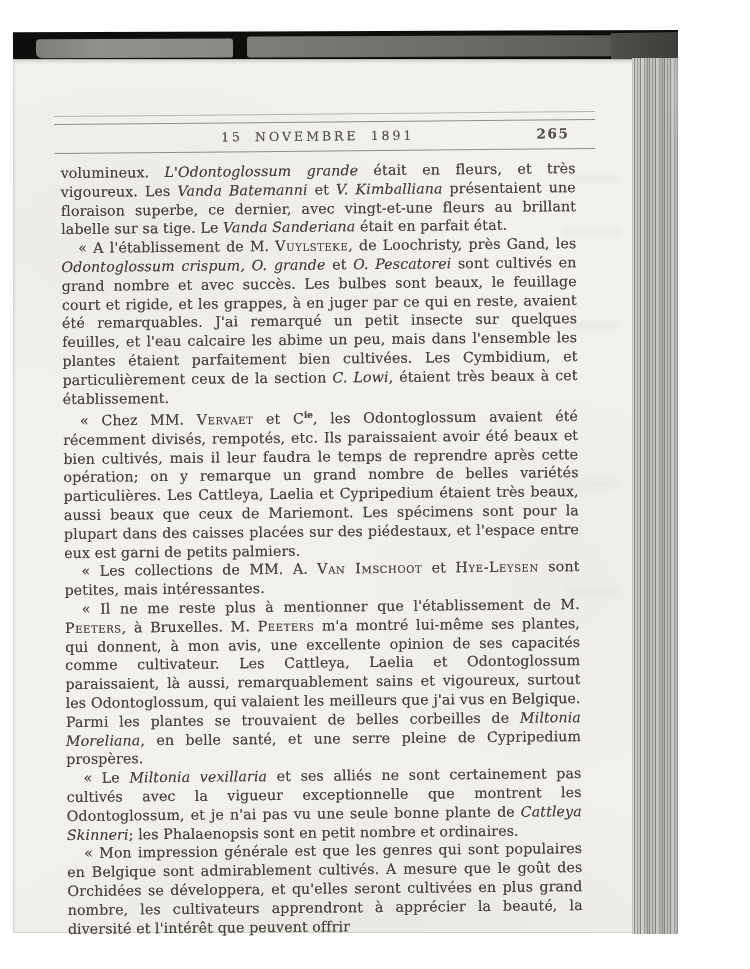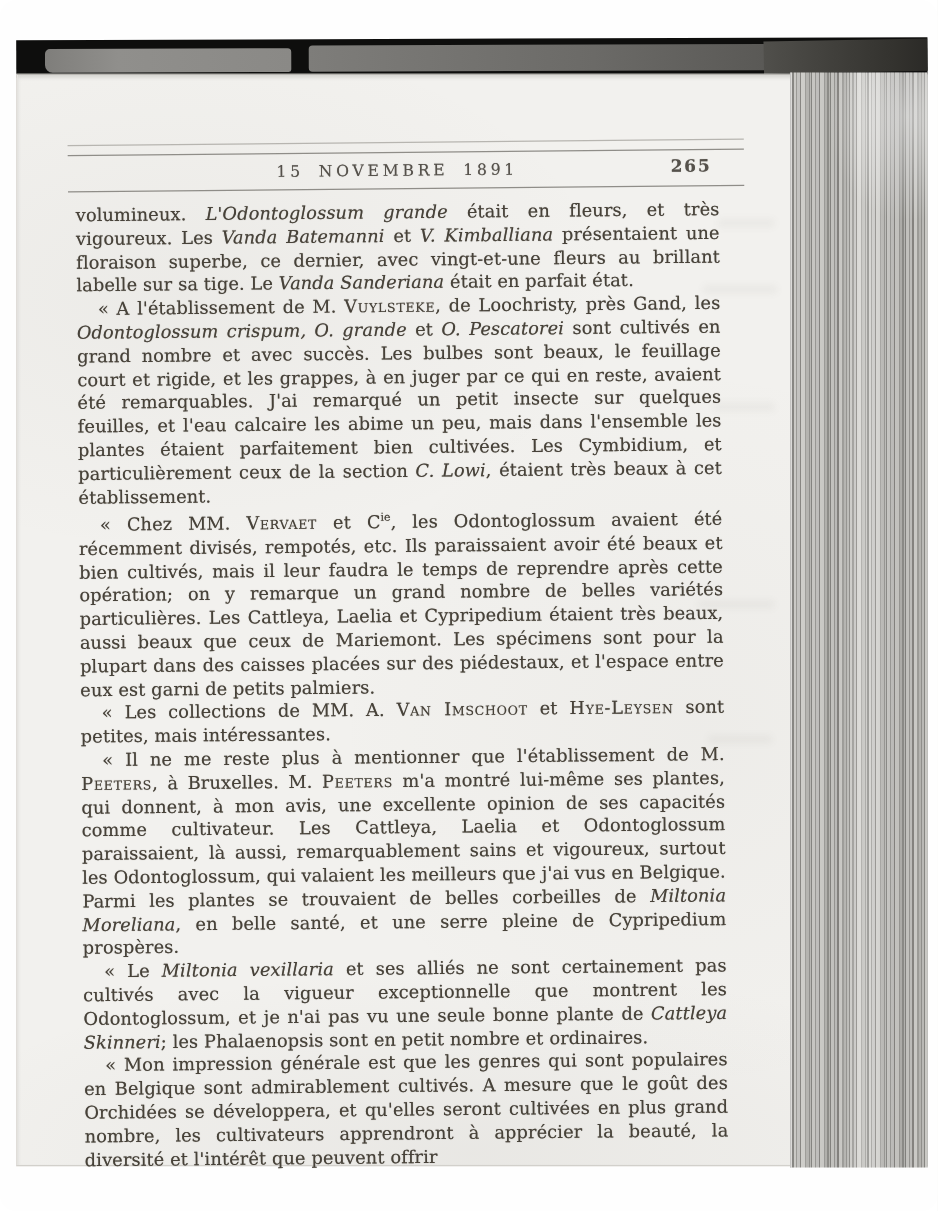--- a/index.html
+++ b/index.html
@@ -1,21 +1,21 @@
 <!DOCTYPE html>
 <html lang="fr" style="--paper: #f2f1ee; --ink: #474239;"><head>
 <meta charset="utf-8">
 <style>
   * { margin: 0; padding: 0; box-sizing: border-box; }
   html, body { background: #ffffff; }
   body { font-family: "DejaVu Serif", "Liberation Serif", serif; }
 
   .canvas {
     position: relative;
-    width: 750px;
+    width: 678px;
     height: 969px;
     background: #fefefe;
     overflow: hidden;
     border-radius: 13px;
   }
 
   
   .top-band {
     position: absolute;
     left: 13px; top: 31px;
@@ -136,21 +136,21 @@
     letter-spacing: 0.1px;
     text-shadow: 0 0 0.6px rgba(70,64,57,0.65);
     -webkit-hyphens: auto;
     hyphens: auto;
   }
   .body-text p { text-indent: 17px; }
   .body-text p.no-indent { text-indent: 0; }
 
   .italic { font-style: italic; }
   .smallcaps { font-variant: small-caps; letter-spacing: 0.6px; }
-  .sup { vertical-align: super; font-size: 0.62em; letter-spacing: 0; }
+  .sup { vertical-align: super; font-size: 0.62em; letter-spacing: 0; font-weight: bold; }
 </style>
 </head>
 <body>
 
 <div class="canvas">
 
   <div class="top-band">
     <div class="band-block-a"></div>
     <div class="band-block-b"></div>
     <div class="band-block-c"></div>

